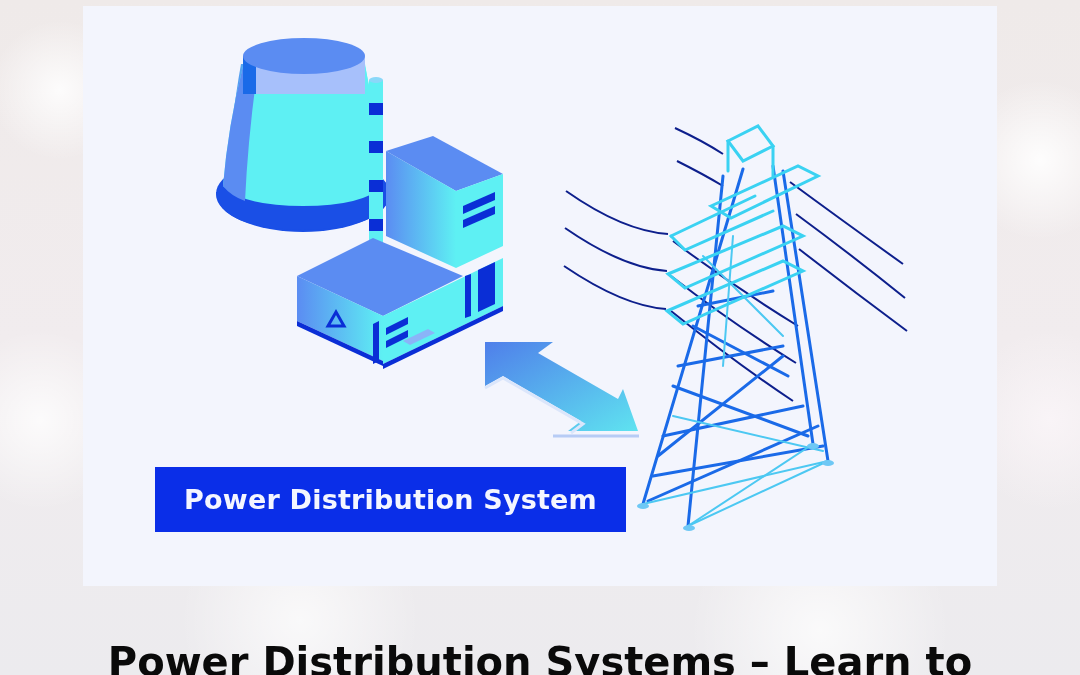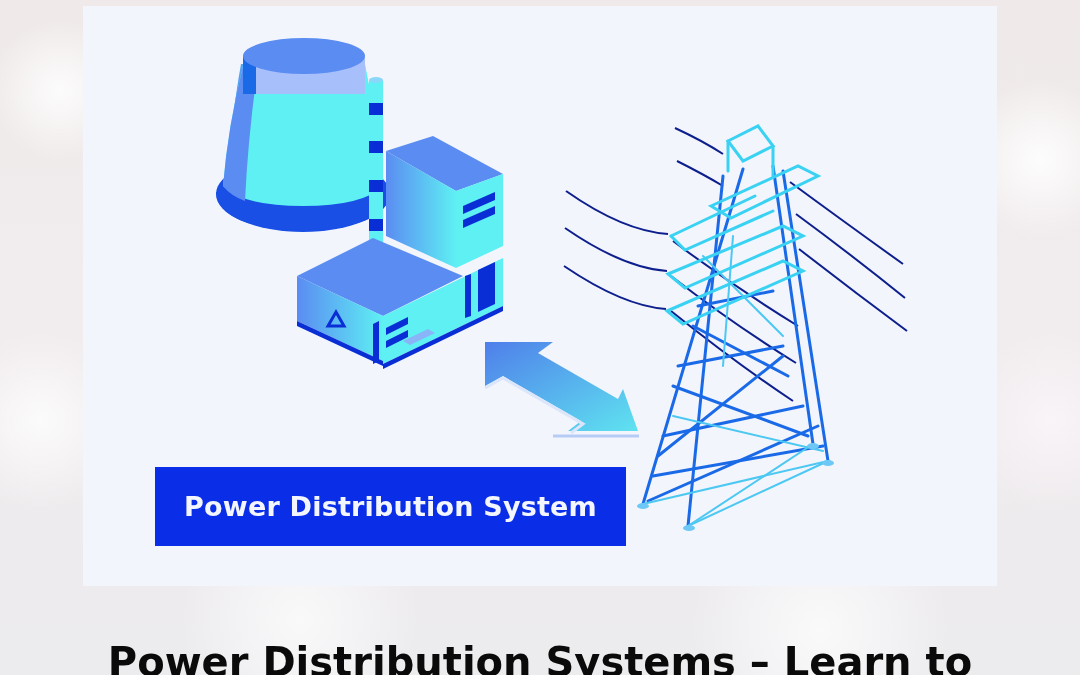--- a/index.html
+++ b/index.html
@@ -14,21 +14,21 @@
       radial-gradient(circle at 820px 630px, rgba(255,255,255,0.75) 0, rgba(255,255,255,0) 130px),
       linear-gradient(180deg, #efeae9 0%, #f1ecee 50%, #ecebee 100%);
     font-family: "DejaVu Sans", sans-serif;
   }
   .card {
     position:absolute; left:83px; top:6px; width:914px; height:580px;
     background:#f3f5fd;
   }
   .illus { position:absolute; left:0; top:0; width:914px; height:580px; }
   .label-box {
-    position:absolute; left:72px; top:461px; width:471px; height:79px;
+    position:absolute; left:72px; top:461px; width:471px; height:65px;
     background:#0a2ee8;
     display:flex; align-items:center; justify-content:center;
   }
   .label-text {
     color:#f4f6ff; font-family:"DejaVu Sans", sans-serif; font-weight:bold;
     font-size:27px; letter-spacing:0.2px;
   }
   .page-title {
     position:absolute; left:0; width:1080px; top:632px;
     text-align:center; font-family:"DejaVu Sans", sans-serif; font-weight:bold;

